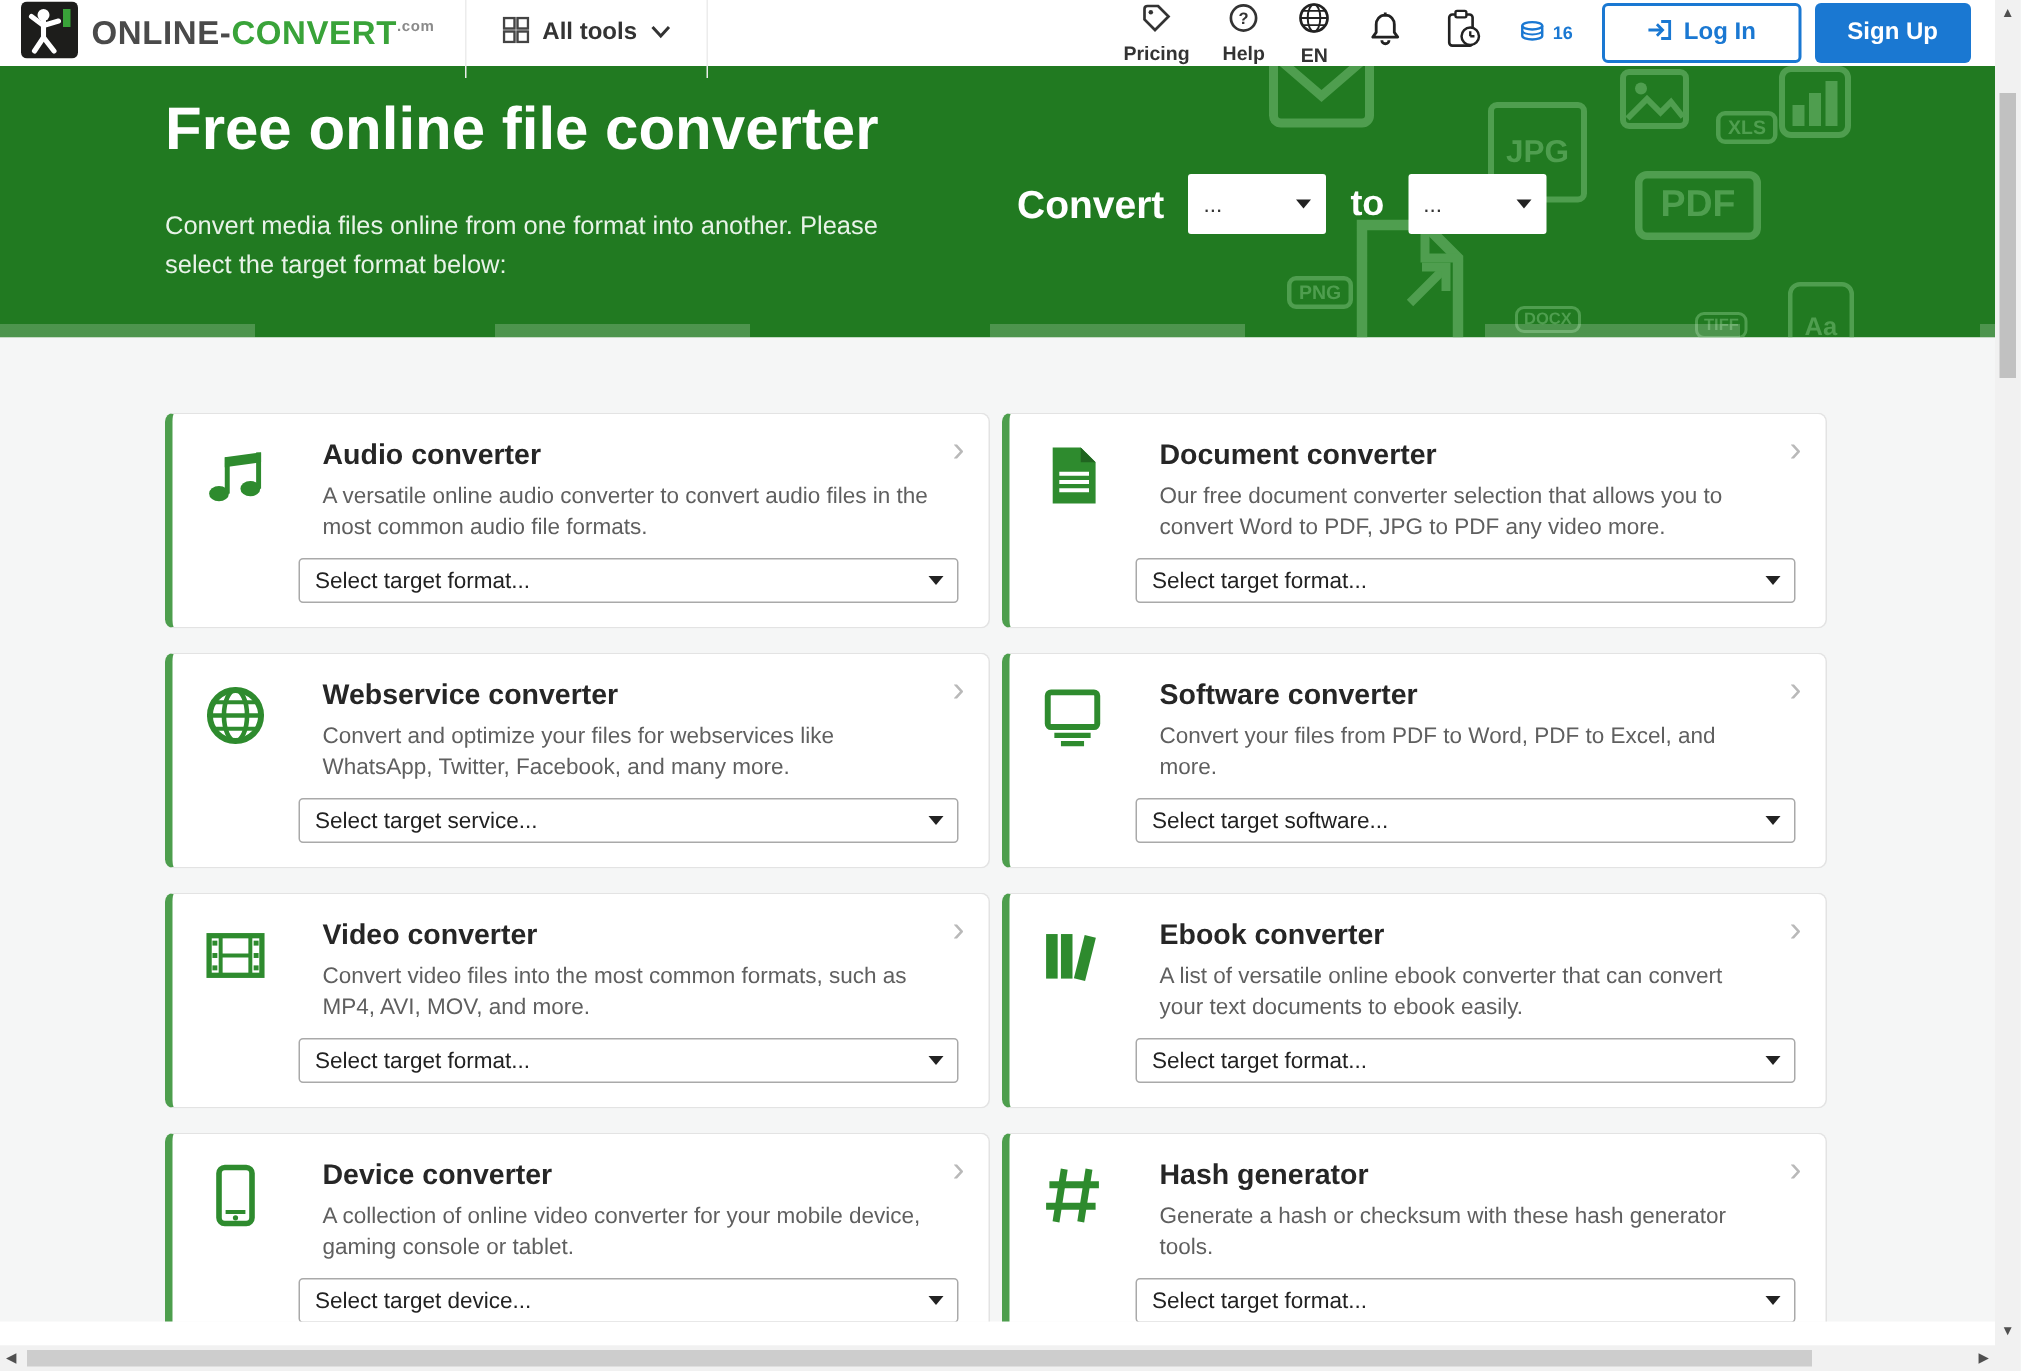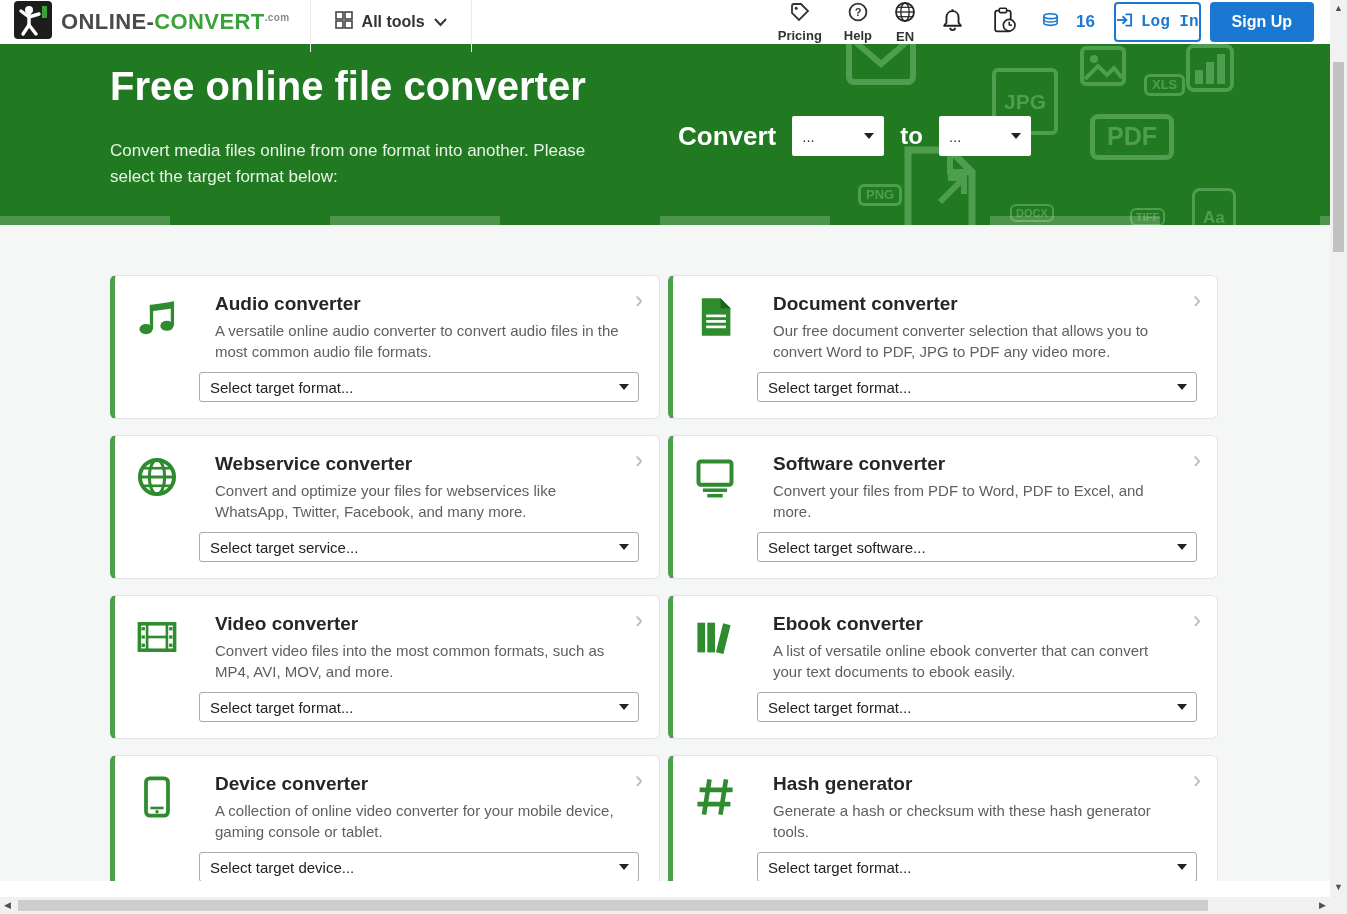--- a/index.html
+++ b/index.html
@@ -15,22 +15,22 @@
   .logo { display:flex; align-items:center; gap:9px; margin-right:20px; cursor:pointer; }
   .logo-text { font-size:22px; font-weight:800; color:#4a4a4a; letter-spacing:.4px; white-space:nowrap; }
   .logo-text .lt2 { color:#39a339; }
   .logo-text .lt3 { font-size:10px; color:#8a8a8a; vertical-align:super; font-weight:700; }
   .vsep { width:1px; height:60px; background:#ececec; }
   .all-tools { display:flex; align-items:center; gap:9px; padding:0 24px; height:60px; font-weight:700; color:#333; font-size:16px; cursor:pointer; }
   .spacer { flex:1; }
   .hitem { display:flex; flex-direction:column; align-items:center; justify-content:center; gap:3px; padding:0 11px; font-size:13px; color:#333; cursor:pointer; }
   .hitem .hlabel { font-weight:600; }
   .icon-btn { padding:0 14px; display:flex; align-items:center; cursor:pointer; }
-  .coins { display:flex; align-items:center; gap:16px; color:#1a78d2; font-weight:700; font-size:17px; padding:0 10px; cursor:pointer; }
-  .login-btn { display:flex; align-items:center; gap:8px; border:2px solid #1a78d2; color:#1a78d2; background:#fff; font-weight:700; font-size:16px; border-radius:4px; height:40px; padding:0 0; margin:0 9px; cursor:pointer; font-family:Liberation Mono, monospace; }
+  .coins { display:flex; align-items:center; gap:4px; color:#1a78d2; font-weight:700; font-size:12px; padding:0 10px; cursor:pointer; }
+  .login-btn { display:flex; align-items:center; gap:8px; border:2px solid #1a78d2; color:#1a78d2; background:#fff; font-weight:700; font-size:16px; border-radius:4px; height:40px; padding:0 28px; margin:0 9px; cursor:pointer; font-family:Liberation Sans, sans-serif; }
   .signup-btn { background:#1a78d2; color:#fff; border:none; font-weight:700; font-size:16px; border-radius:4px; height:40px; padding:0 22px; margin-right:16px; cursor:pointer; font-family:inherit; }
 
   
   .hero { position:relative; height:181px; background:#217a21; overflow:hidden; }
   .hero-pattern { position:absolute; inset:0; color:#4f9e4f; pointer-events:none; }
   .pi { position:absolute; }
   .pbadge { position:absolute; border:3px solid currentColor; border-radius:6px; font-weight:700; padding:18px 8px; font-size:16px; color:currentColor; line-height:1.1; }
   .pbadge.sm { font-size:13px; padding:1px 5px; border-width:3px; }
   .pbadge.xs { font-size:11px; padding:1px 4px; border-width:2px; }
   .hero-strip { position:absolute; left:0; bottom:0; height:9px; width:100%;

